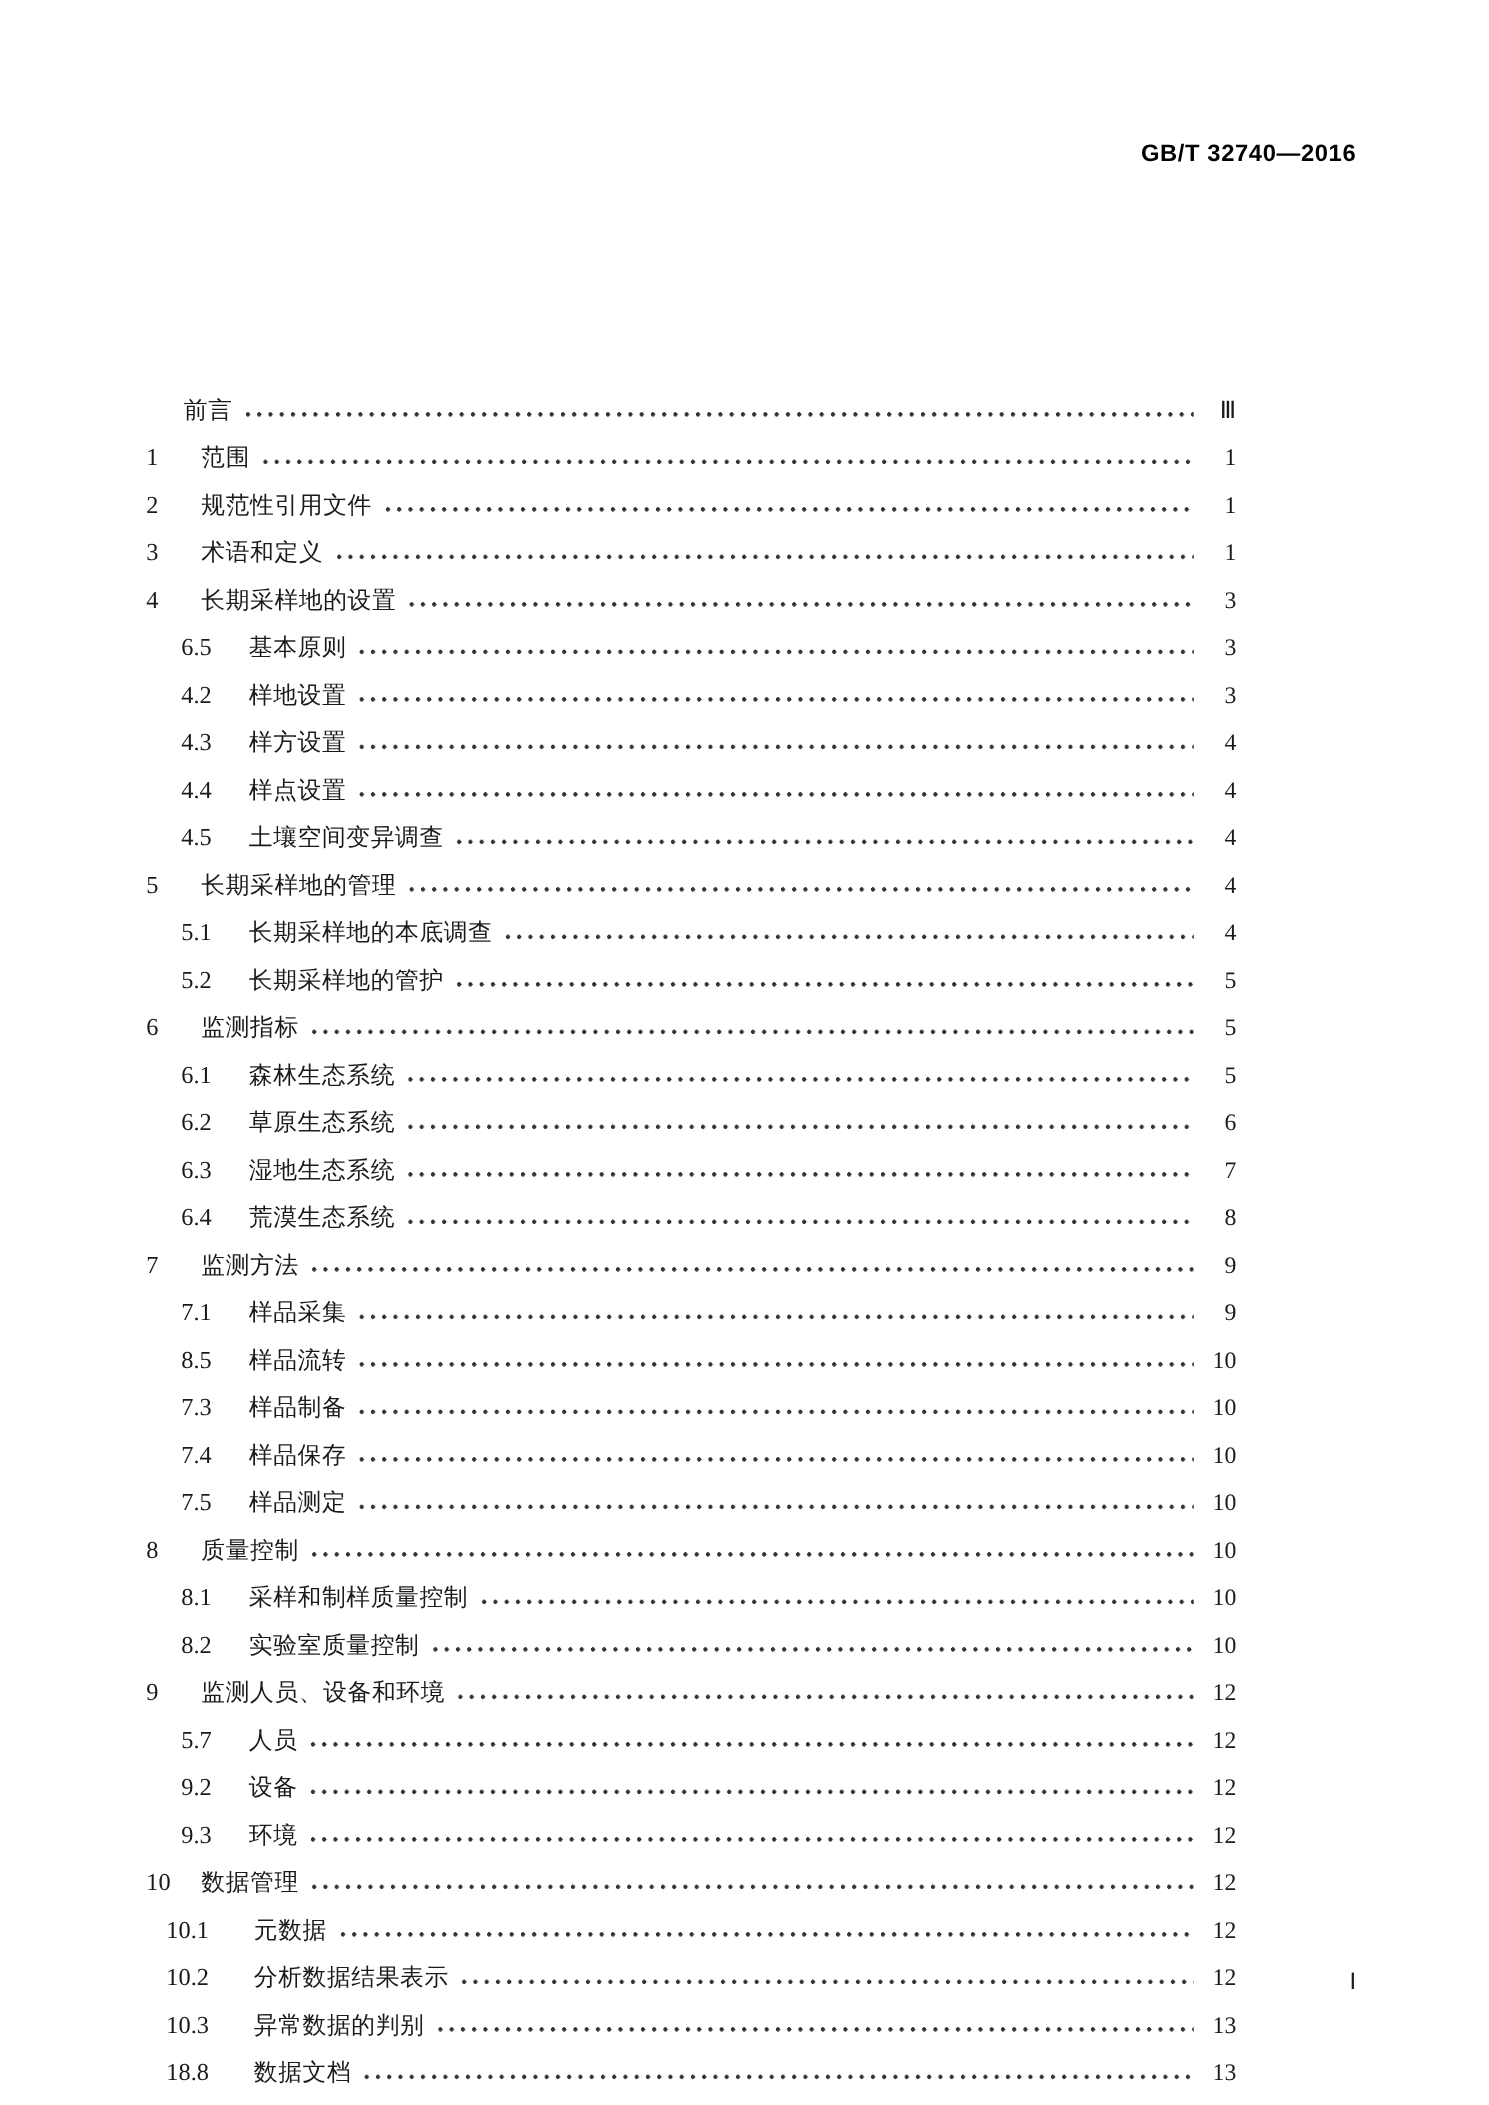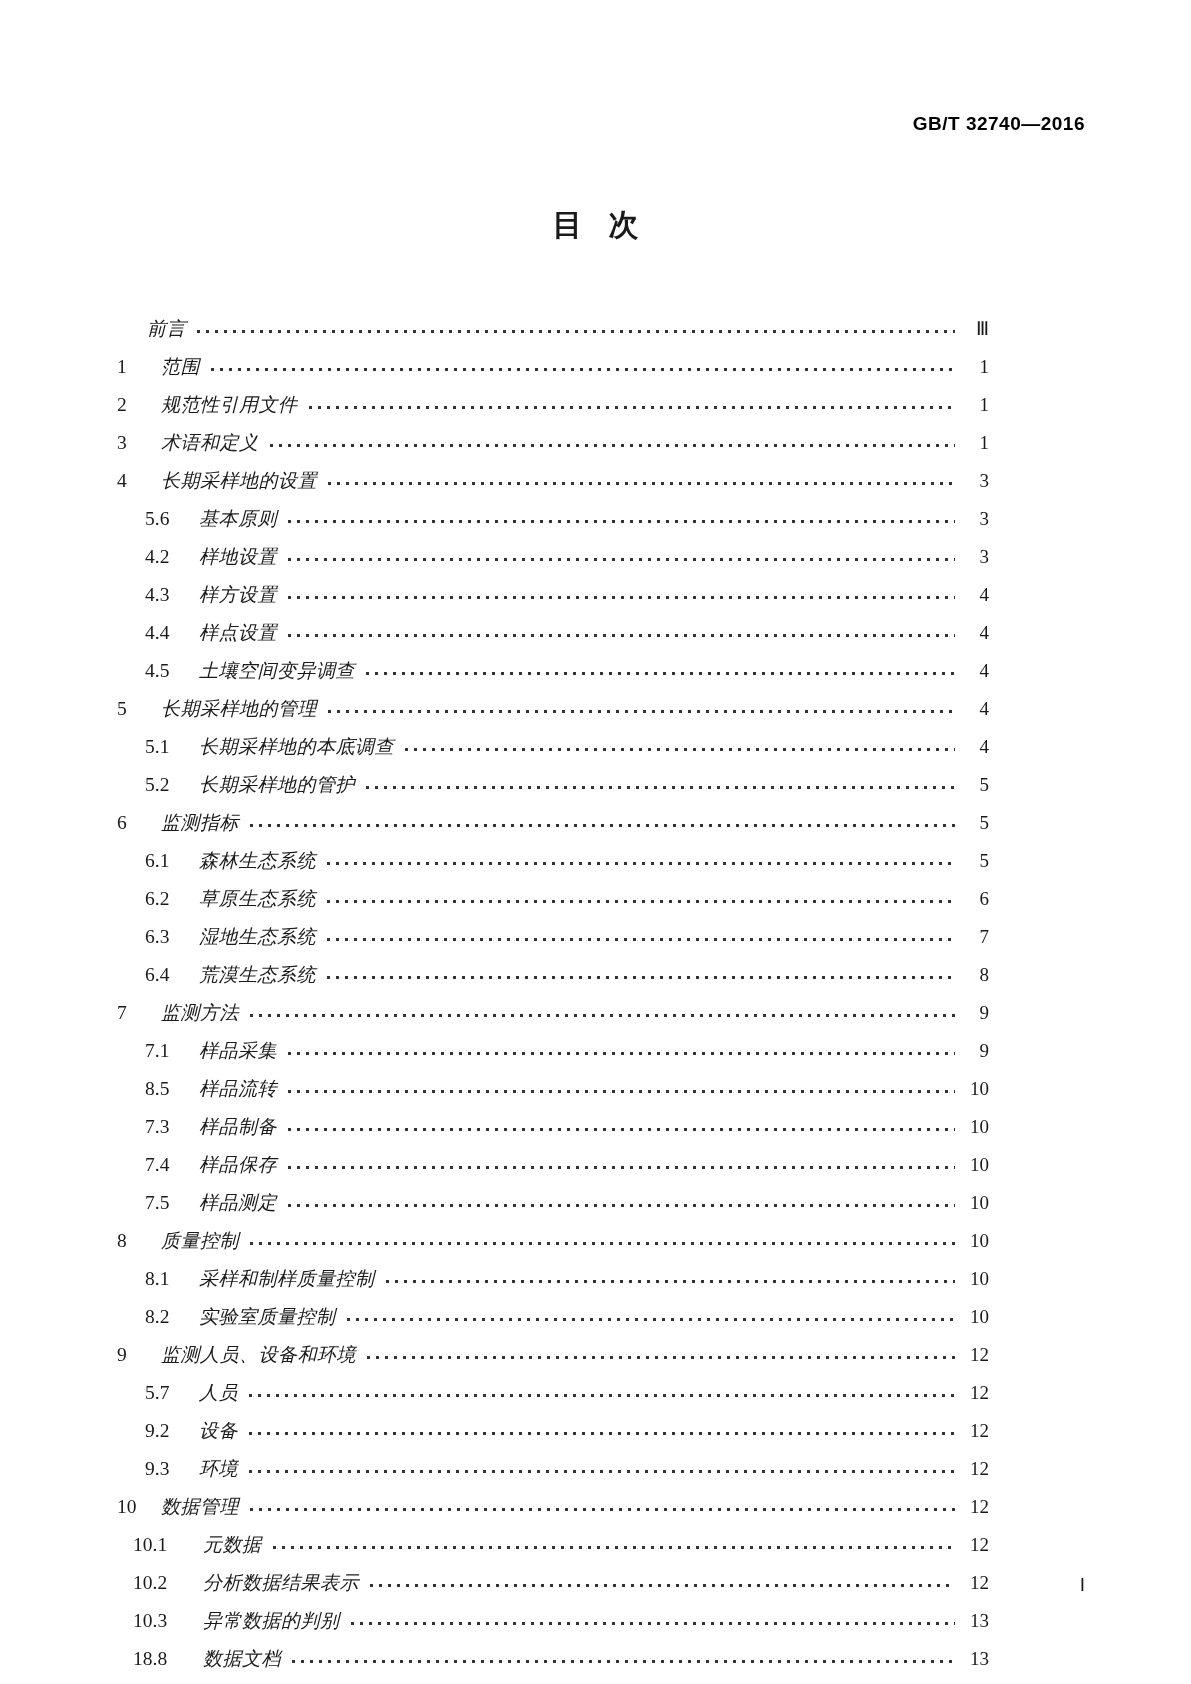--- a/index.html
+++ b/index.html
@@ -60,21 +60,20 @@
     font-family: "Liberation Serif", serif;
   }
   .lvl1 .num { width: 30px; }
   .lvl2 .num { width: 46px; margin-left: 28px; }
   .lvl2b .num { width: 58px; margin-left: 16px; }
   .label {
     flex: 0 0 auto;
     font-family: "DejaVu Serif", serif;
     font-size: 19px;
     letter-spacing: 0.5px;
-    font-style: italic;
   }
   .lvl1 .label { margin-left: 14px; }
   .lvl2 .label { margin-left: 8px; }
   .lvl2b .label { margin-left: 12px; text-align: center; }
   .dots {
     flex: 1 1 auto;
     overflow: hidden;
     margin: 0 8px 4px 10px;
     height: 5px;
     background-image: radial-gradient(circle at 2.5px 2.5px, #333 1.6px, transparent 1.7px);
@@ -97,21 +96,20 @@
     font-size: 18px;
   }
 </style>
 </head>
 <body>
 
 <div class="page">
 
   <div class="header">GB/T 32740—2016</div>
 
-  <div class="doc-title">目次</div>
 
   <div class="toc">
       <div class="toc-row lvl1 preface">
         <span class="num"></span>
         <span class="label">前言</span>
         <span class="dots"></span>
         <span class="pg">Ⅲ</span>
       </div>
       <div class="toc-row lvl1">
         <span class="num">1</span>
@@ -131,21 +129,21 @@
         <span class="dots"></span>
         <span class="pg">1</span>
       </div>
       <div class="toc-row lvl1">
         <span class="num">4</span>
         <span class="label">长期采样地的设置</span>
         <span class="dots"></span>
         <span class="pg">3</span>
       </div>
       <div class="toc-row lvl2">
-        <span class="num">5.6</span>
+        <span class="num">6.5</span>
         <span class="label">基本原则</span>
         <span class="dots"></span>
         <span class="pg">3</span>
       </div>
       <div class="toc-row lvl2">
         <span class="num">4.2</span>
         <span class="label">样地设置</span>
         <span class="dots"></span>
         <span class="pg">3</span>
       </div>

